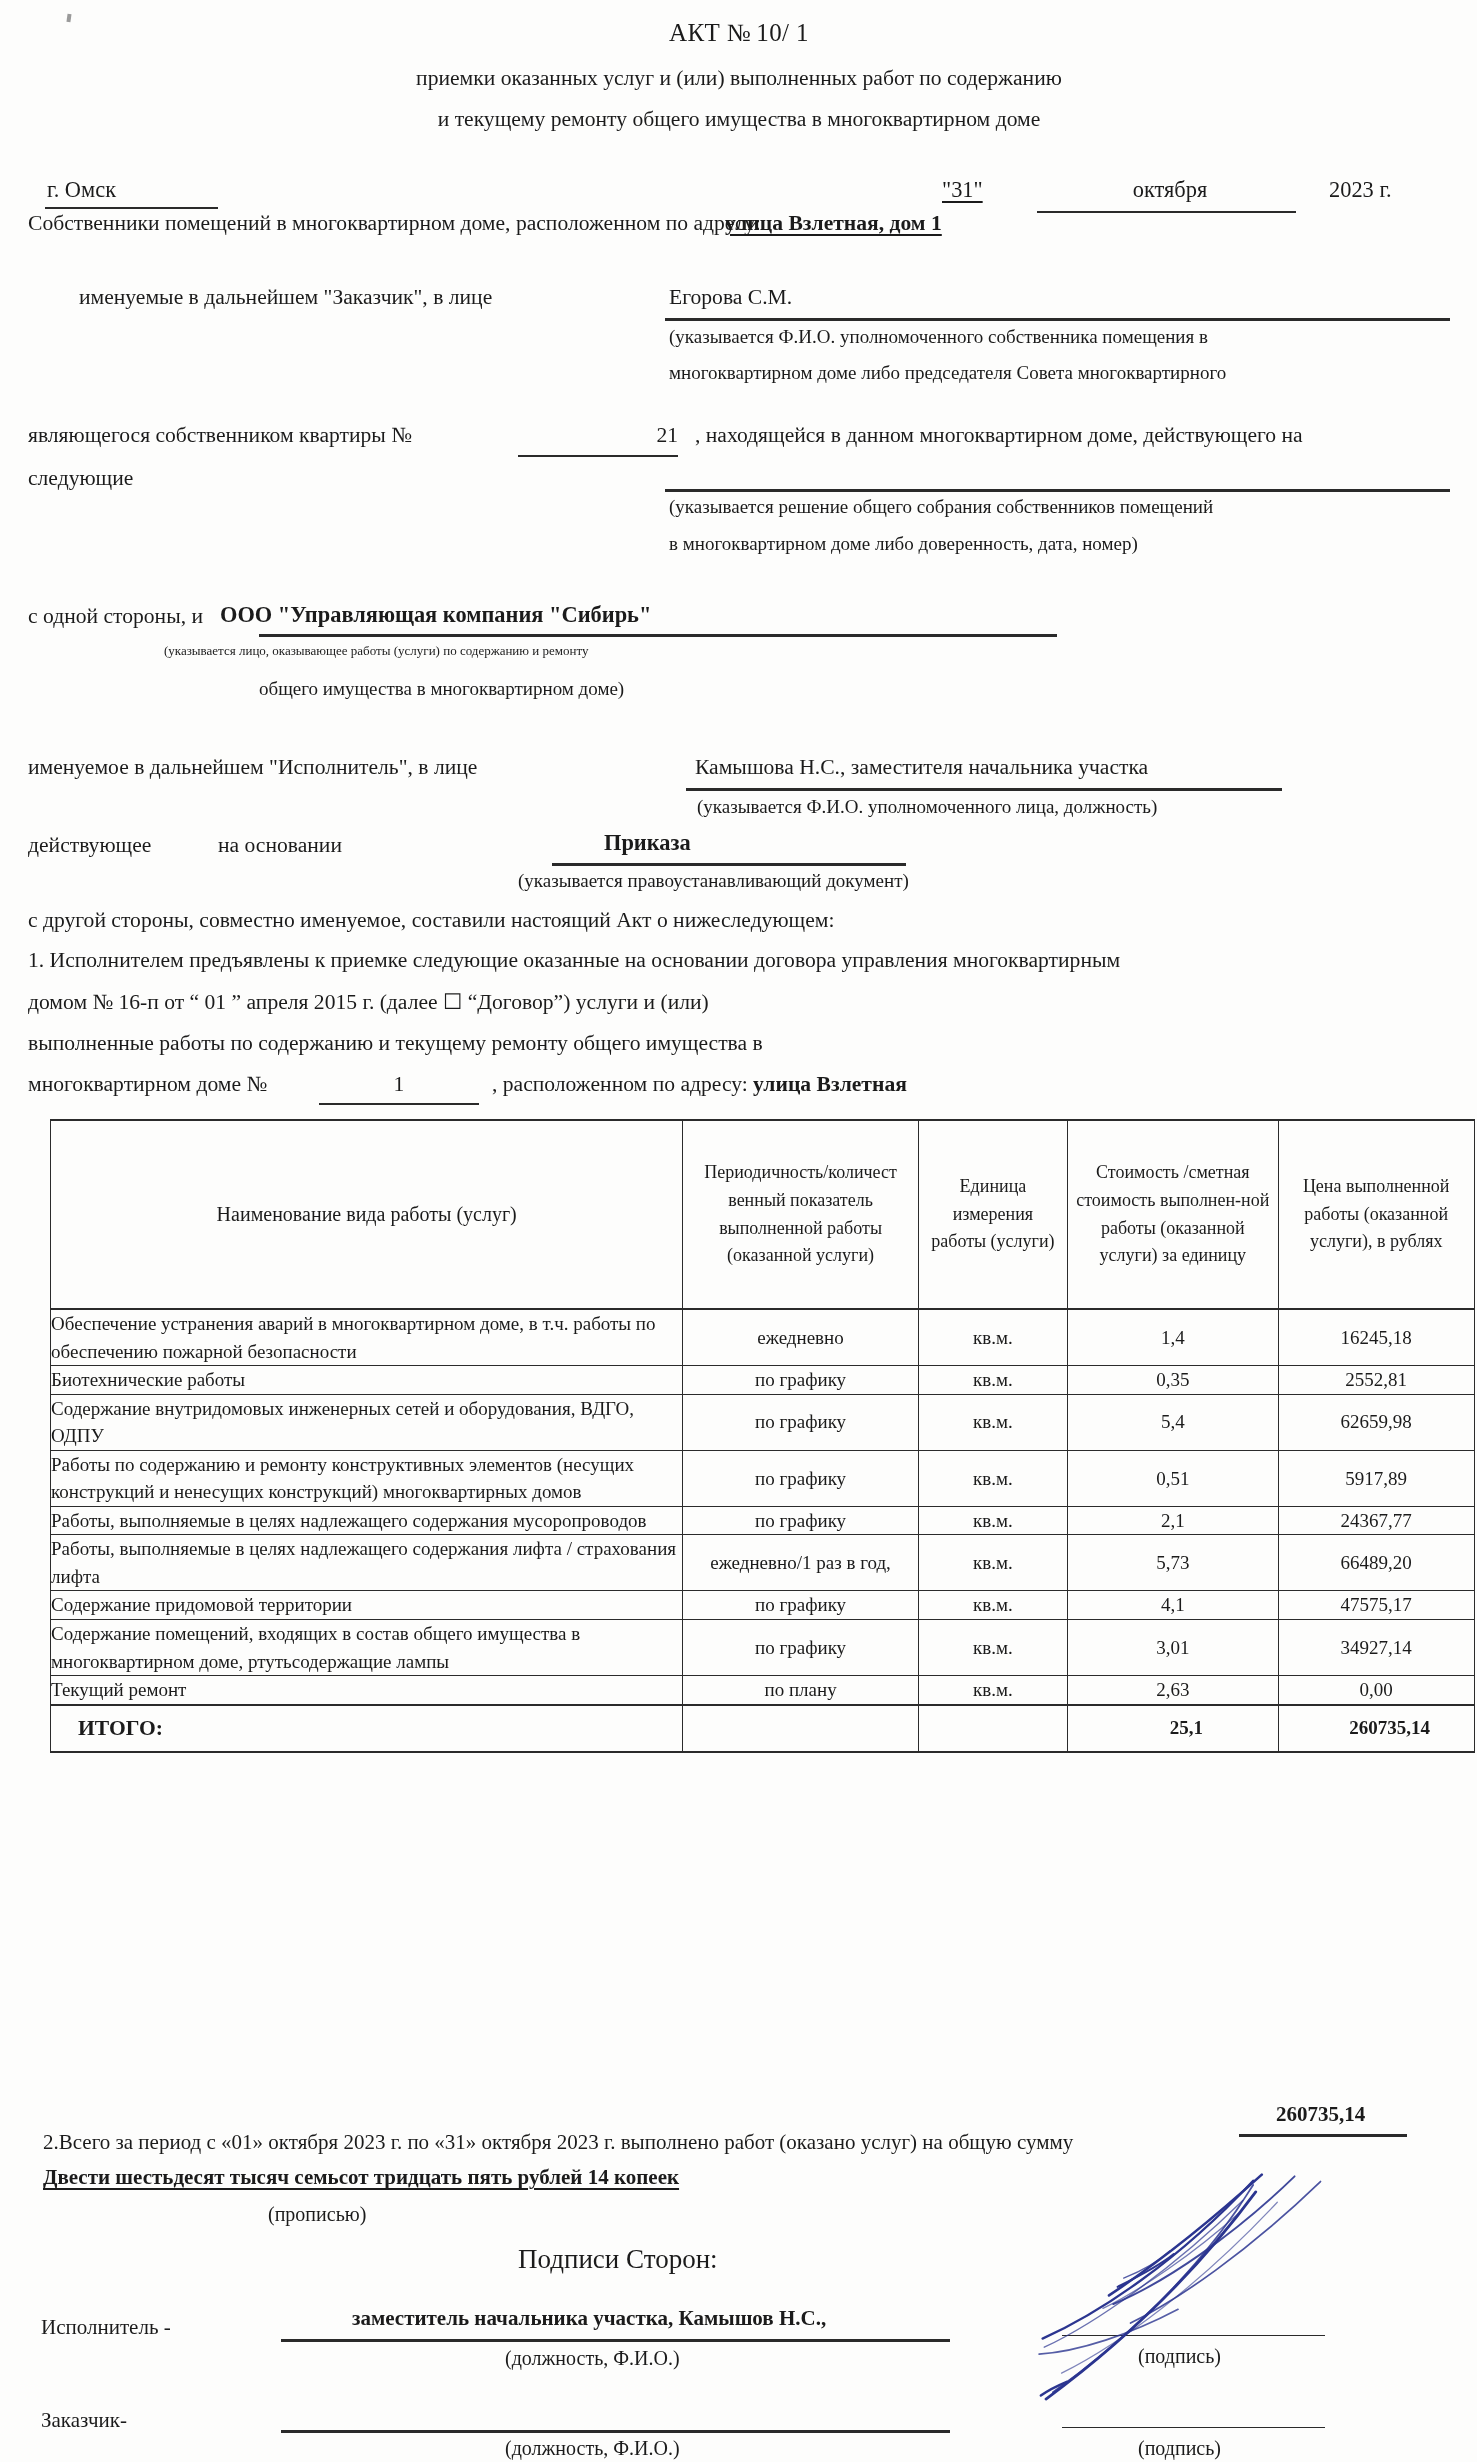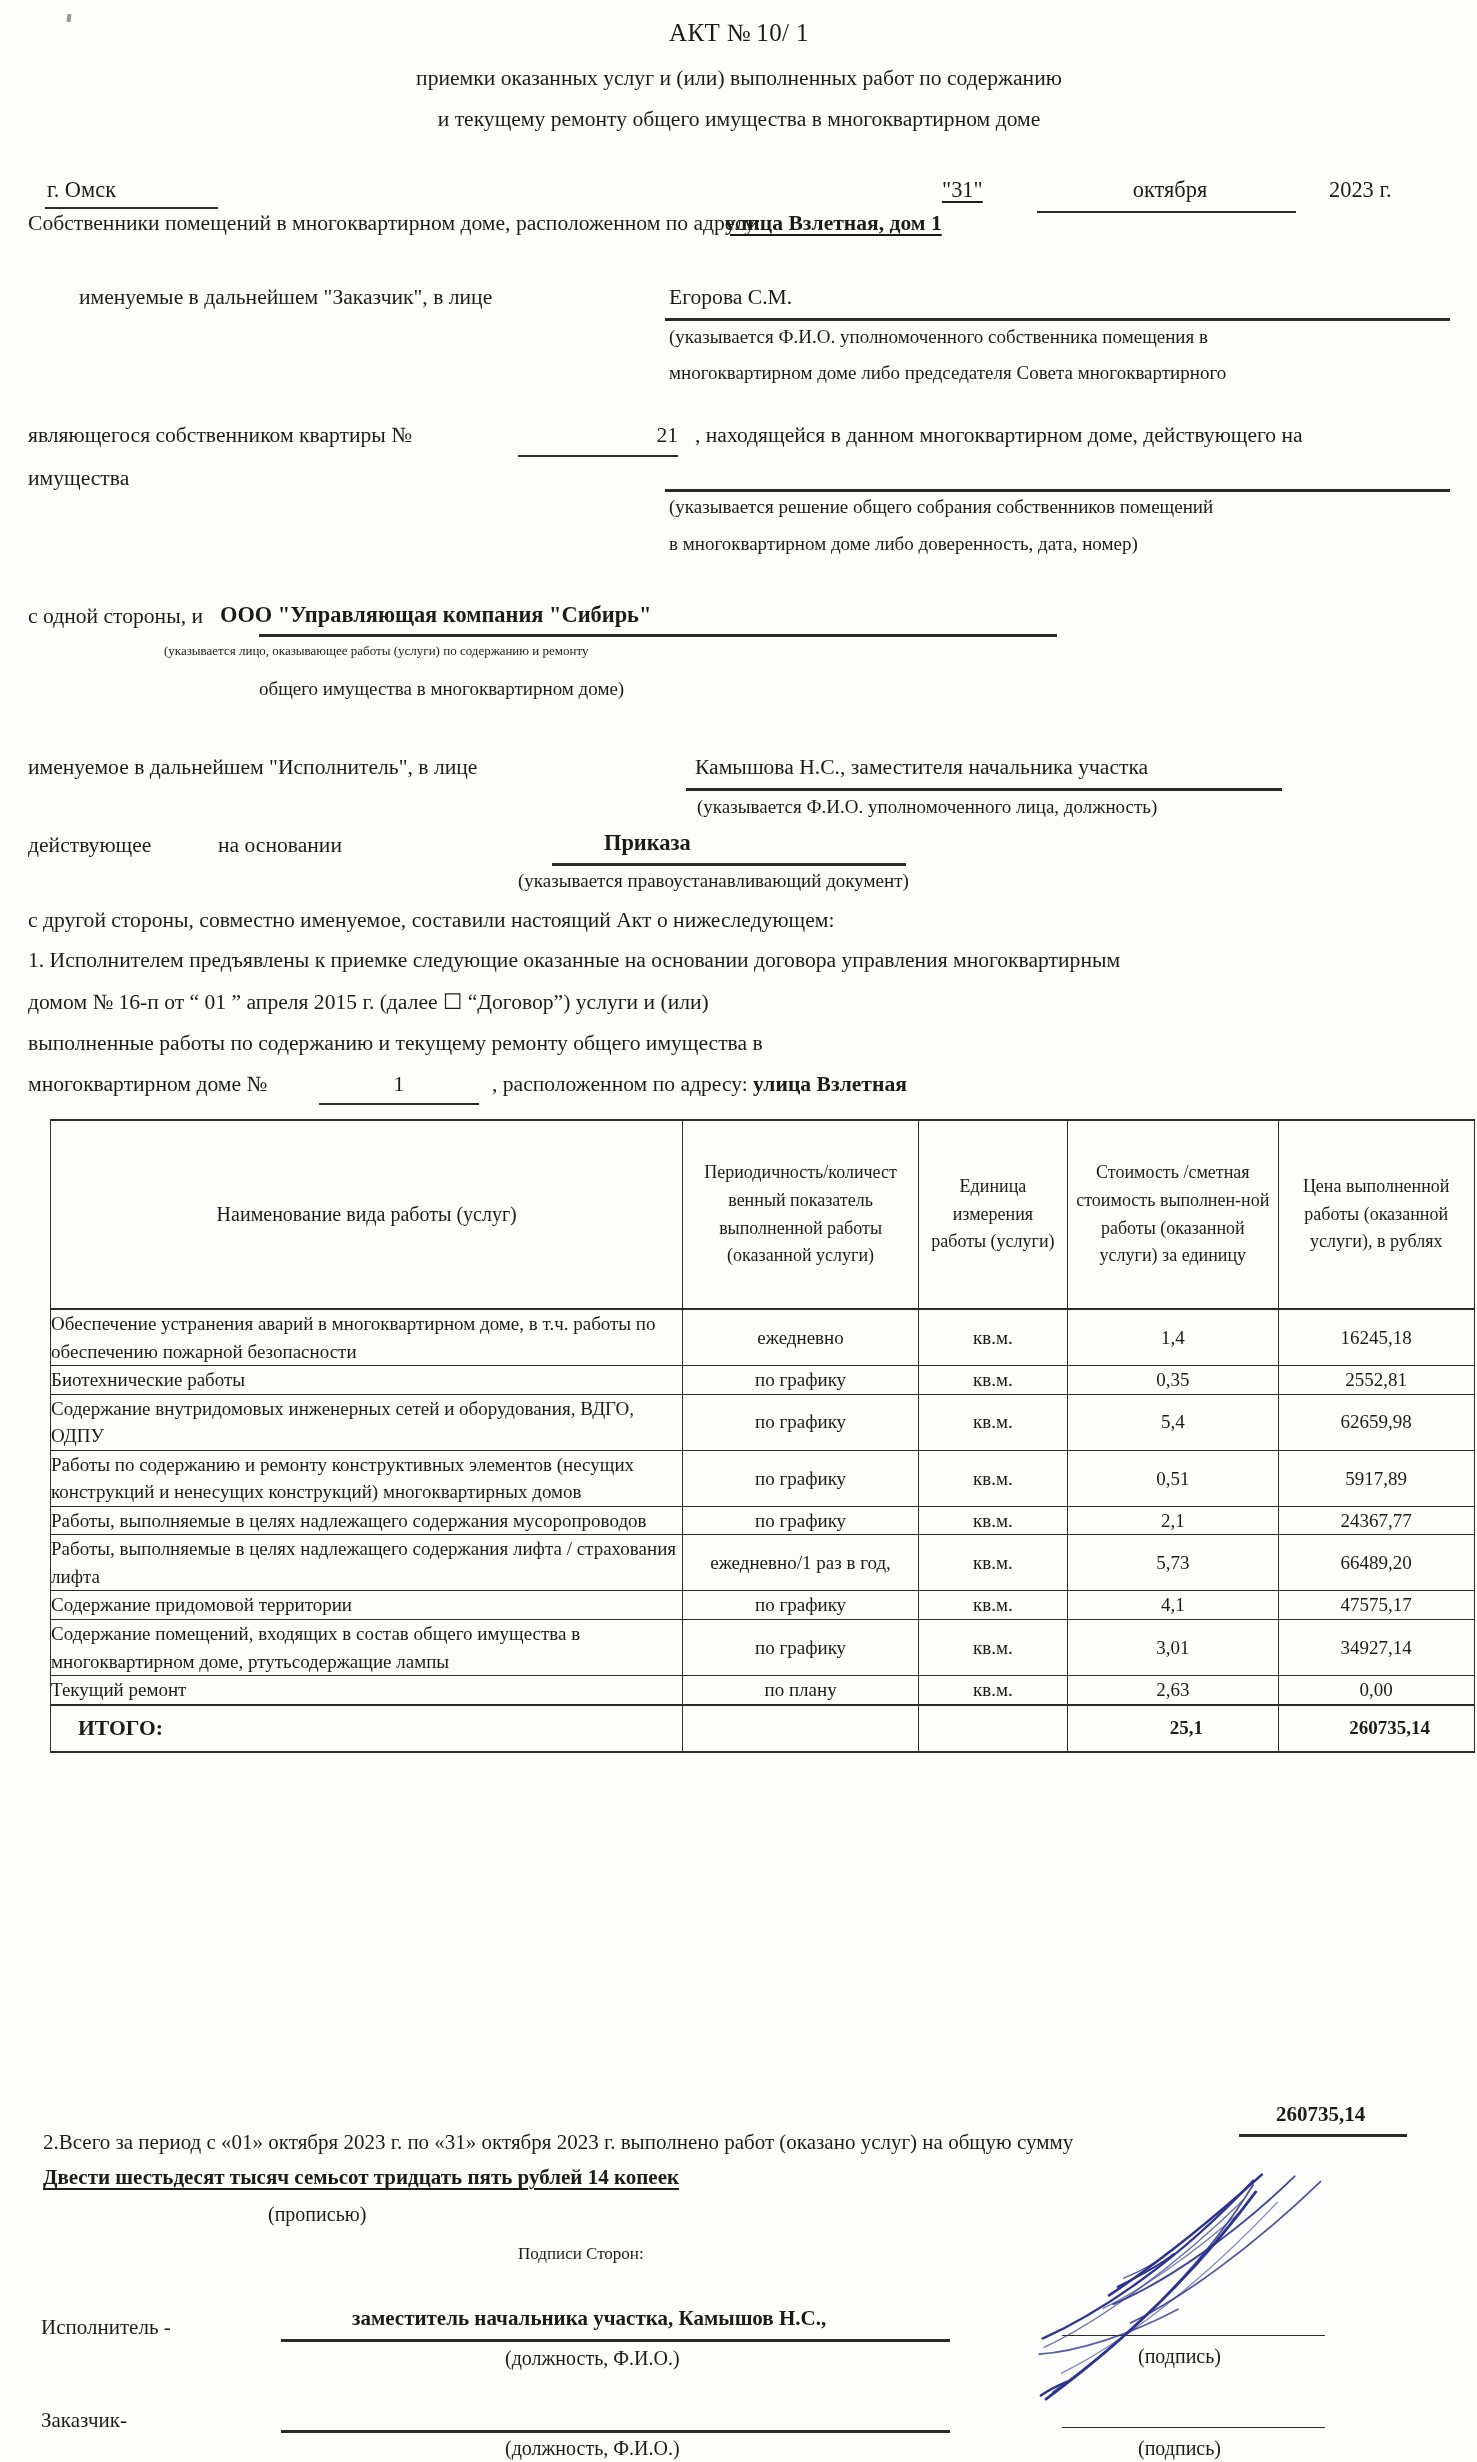--- a/index.html
+++ b/index.html
@@ -297,21 +297,21 @@
     font-weight: bold;
     text-decoration: underline;
     text-underline-offset: 4.3px;
   }
   .hint-words {
     top: 2203px; left: 268px;
     font-size: 20px;
   }
   .signatures-title {
     top: 2244px; left: 518px;
-    font-size: 17px;
+    font-size: 27px;
   }
 
   .lbl-exec {
     top: 2315px; left: 41px;
     font-size: 21px;
   }
   .val-exec {
     top: 2306px; left: 352px;
     font-size: 21px;
     font-weight: bold;
@@ -396,21 +396,21 @@
   <div class="abs val-customer">Егорова С.М.</div>
   <div class="abs rule-customer"></div>
   <div class="abs hint1">(указывается Ф.И.О. уполномоченного собственника помещения в</div>
   <div class="abs hint2">многоквартирном доме либо председателя Совета многоквартирного</div>
 
   <div class="abs lbl-apt">являющегося собственником квартиры №</div>
   <div class="abs val-apt">21</div>
   <div class="abs rule-apt"></div>
   <div class="abs apt-tail">, находящейся в данном многоквартирном доме, действующего на</div>
 
-  <div class="abs lbl-basis">имущества</div>
+  <div class="abs lbl-basis">следующие</div>
   <div class="abs rule-basis"></div>
   <div class="abs hint3">(указывается решение общего собрания собственников помещений</div>
   <div class="abs hint4">в многоквартирном доме либо доверенность, дата, номер)</div>
 
   <div class="abs lbl-side1">с одной стороны, и</div>
   <div class="abs val-company">ООО "Управляющая компания "Сибирь"</div>
   <div class="abs rule-company"></div>
   <div class="abs hint5">(указывается лицо, оказывающее работы (услуги) по содержанию и ремонту</div>
   <div class="abs hint6">общего имущества в многоквартирном доме)</div>
 

